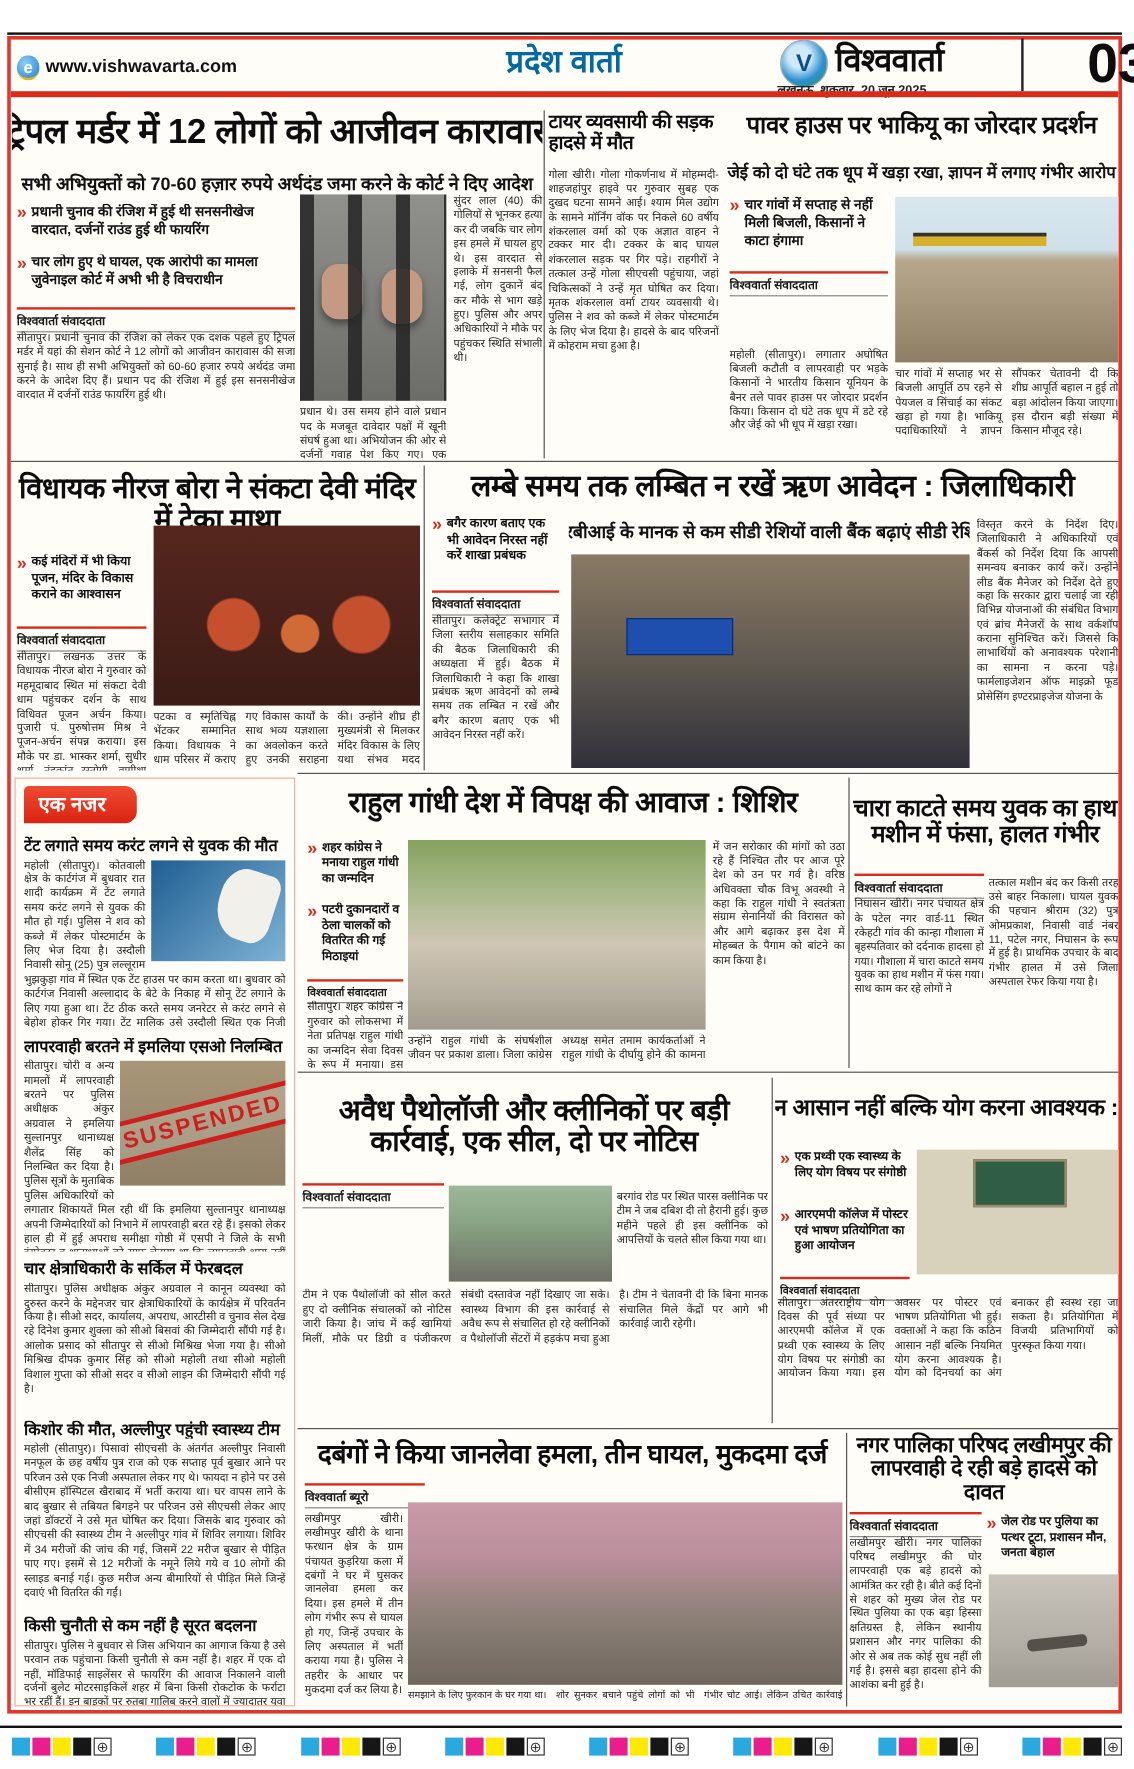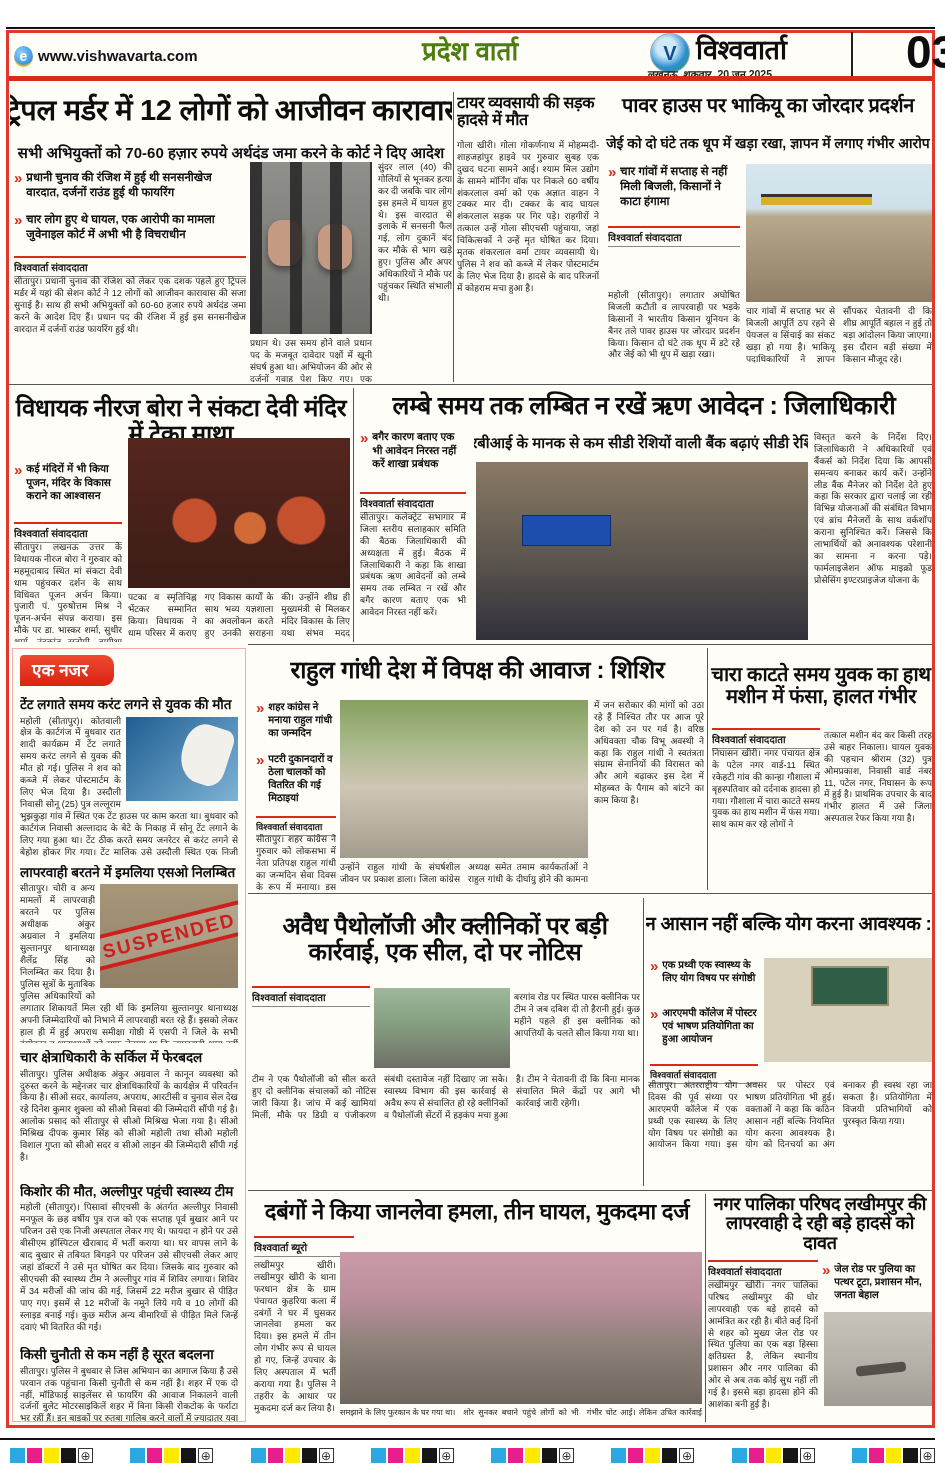--- a/index.html
+++ b/index.html
@@ -38,21 +38,21 @@
   .ph-congress{background:linear-gradient(180deg,#86a15f 0%,#a9b98b 28%,#cfc6b4 55%,#a39c8e 100%);}
   .ph-clinic{background:linear-gradient(180deg,#9db89a 0%,#87a383 40%,#6f6f66 100%);}
   .ph-yoga{background:#d8d2bd;}
   .board{position:absolute;left:28%;top:8%;width:44%;height:34%;background:#2f5d46;border:2px solid #9c8c6c;}
   .ph-attack{background:linear-gradient(180deg,#c99aa8 0%,#bb8e9c 30%,#8d8178 62%,#6f665e 100%);}
   .ph-road{background:linear-gradient(180deg,#c8c4bc 0%,#b3afa6 60%,#a09c93 100%);}
   .crack{position:absolute;left:30%;top:55%;width:46%;height:10px;background:#55504a;transform:rotate(-6deg);border-radius:4px;}
   
   .site{font-size:15px;font-weight:bold;color:#111;}
   .ie{width:19px;height:19px;border-radius:50%;background:radial-gradient(circle at 35% 35%,#8ecdf5,#1c7fd6);color:#fff;font-weight:bold;font-size:14px;display:flex;align-items:center;justify-content:center;border-bottom:2px solid #e8b517;}
-  .sect{font-size:26px;font-weight:bold;color:#4d7c0f;}
+  .sect{font-size:26px;font-weight:bold;color:#0369a1;}
   .brandlogo{width:38px;height:38px;border-radius:50%;background:radial-gradient(circle at 40% 35%,#cfe9f7 0 28%,#2b8fd0 60%,#2f9e4f 100%);display:flex;align-items:center;justify-content:center;color:#0d4f8c;font-weight:bold;font-size:20px;border:1px solid #9ab;}
   .masthead{font-size:27px;font-weight:bold;color:#0d0d0d;letter-spacing:-0.5px;}
   .dateline{font-size:10.5px;font-weight:bold;color:#222;}
   .pageno{font-size:46px;font-weight:bold;color:#0d0d0d;line-height:1;}
   
   .box{border:1px solid #efaea6;background:#fffdf7;padding:6px 7px;box-sizing:border-box;overflow:hidden;}
   .boxhdr{display:inline-block;background:linear-gradient(180deg,#ef4a30,#d92413);color:#fff;font-weight:bold;font-size:17px;padding:3px 26px 5px 12px;border-radius:4px 10px 10px 0;margin:0 0 4px 0;}
   .shead{font-weight:bold;font-size:13.5px;color:#0d0d0d;margin:7px 0 3px 0;line-height:1.15;overflow:hidden;}
   .sbody{font-size:9px;line-height:1.33;text-align:justify;color:#1c1c1c;overflow:hidden;}
   .box-photo{float:right;margin:1px 0 3px 5px;}

